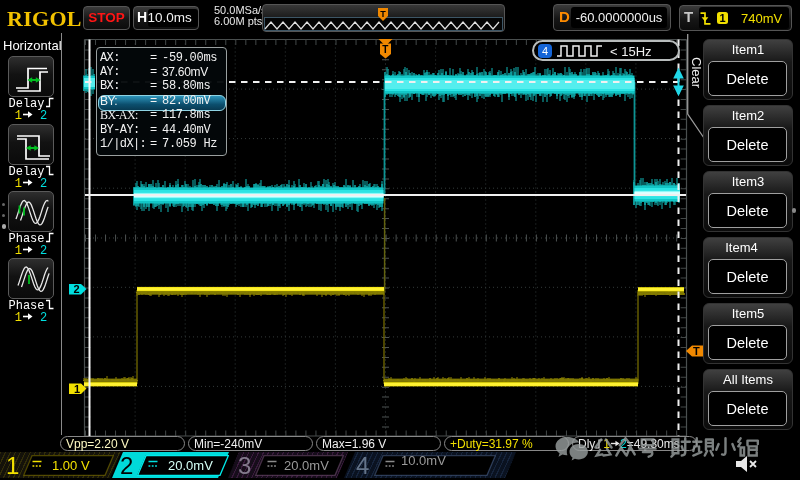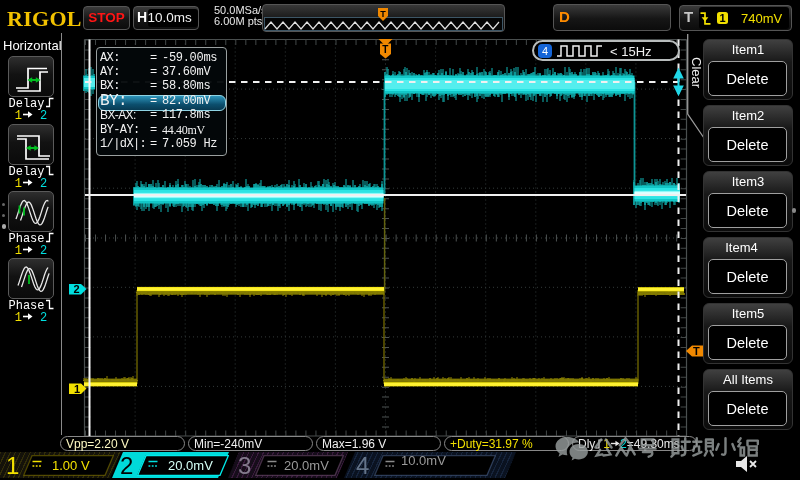--- a/index.html
+++ b/index.html
@@ -128,20 +128,21 @@
       <polyline points="3.0,25.0 9.0,18.0 15.0,25.0 21.0,18.0 27.0,25.0 33.0,18.0 39.0,25.0 45.0,18.0 51.0,25.0 57.0,18.0 63.0,25.0 69.0,18.0 75.0,25.0 81.0,18.0 87.0,25.0 93.0,18.0 99.0,25.0 105.0,18.0 111.0,25.0 117.0,18.0 123.0,25.0 129.0,18.0 135.0,25.0 141.0,18.0 147.0,25.0 153.0,18.0 159.0,25.0 165.0,18.0 171.0,25.0 177.0,18.0 183.0,25.0 189.0,18.0 195.0,25.0 201.0,18.0 207.0,25.0 213.0,18.0 219.0,25.0 225.0,18.0 231.0,25.0 237.0,18.0" fill="none" stroke="#e0e0e0" stroke-width="1.2"></polyline>
       <g>
         <rect x="116" y="4" width="10" height="8" fill="#f08800"></rect>
         <polygon points="116,12 126,12 121,17" fill="#f08800"></polygon>
         <text x="118.2" y="12.5" font-family="Liberation Sans" font-size="9" font-weight="bold" fill="#000">T</text>
       </g>
     </svg>
 
 <div class="panel" style="left:553px;top:4px;width:118px;height:27px"></div>
 <div class="abs" style="left:559px;top:8px;color:#ff8c00;font-weight:bold;font-size:15px">D</div>
+<div class="blk" style="left:571px;top:7px;width:96px;height:21px;line-height:21px;text-align:center;font-size:13px">-60.0000000us</div>
 
 <div class="panel" style="left:679px;top:5px;width:113px;height:26px"></div>
 <div class="abs" style="left:684px;top:8px;color:#c8c8c8;font-weight:bold;font-size:15px">T</div>
 <div class="blk" style="left:699px;top:7px;width:90px;height:22px"></div>
 <svg class="abs" style="left:700px;top:12px" width="11" height="13" viewBox="0 0 11 13">
       <path d="M0.5,1.2 H5 V11.8 H10.5" stroke="#f2e000" stroke-width="1.7" fill="none"></path>
       <polygon points="1.6,5.2 8.4,5.2 5,9.6" fill="#f2e000"></polygon>
     </svg>
 <div class="abs" style="left:717px;top:11.5px;width:11px;height:12px;background:#f2e000;border-radius:2.5px;text-align:center;line-height:12px;font-size:11px;font-weight:bold;color:#000">1</div>
 <div class="abs" style="left:741px;top:11px;color:#f2e000;font-size:13px">740mV</div>
@@ -212,34 +213,34 @@
     </svg> <span style="color:#00e0e0">2</span></div>
 <div class="abs" style="left:2px;top:203px;width:3px;height:3px;border-radius:50%;background:#666"></div>
 <div class="abs" style="left:2px;top:214px;width:3px;height:3px;border-radius:50%;background:#666"></div>
 <div class="abs" style="left:1.5px;top:224px;width:4.5px;height:4.5px;border-radius:50%;background:#aaa"></div>
 <div class="abs" style="left:96px;top:47px;width:131px;height:109px;background:rgba(3,7,9,0.96);border:1px solid #9aa0a0;border-radius:4px"></div>
 <div class="abs" style="left:100px;top:51.5px;font-family:'Liberation Mono',monospace;font-size:12px;line-height:12px;color:#f2f2f2;letter-spacing:-0.6px">AX:</div>
 <div class="abs" style="left:150px;top:51.5px;font-family:'Liberation Mono',monospace;font-size:12px;line-height:12px;color:#f2f2f2">=</div>
 <div class="abs" style="left:162px;top:51.5px;font-family:'Liberation Mono',monospace;font-size:12px;line-height:12px;color:#f2f2f2;letter-spacing:-0.3px">-59.00ms</div>
 <div class="abs" style="left:100px;top:65.9px;font-family:'Liberation Mono',monospace;font-size:12px;line-height:12px;color:#f2f2f2;letter-spacing:-0.6px">AY:</div>
 <div class="abs" style="left:150px;top:65.9px;font-family:'Liberation Mono',monospace;font-size:12px;line-height:12px;color:#f2f2f2">=</div>
-<div class="abs" style="left:162px;top:65.9px;font-family:Liberation Mono, monospace;font-size:12px;line-height:12px;color:#f2f2f2;letter-spacing:-0.3px">37.60mV</div>
+<div class="abs" style="left:162px;top:65.9px;font-family:Liberation Sans, sans-serif;font-size:12px;line-height:12px;color:#f2f2f2;letter-spacing:-0.3px">37.60mV</div>
 <div class="abs" style="left:100px;top:80.3px;font-family:'Liberation Mono',monospace;font-size:12px;line-height:12px;color:#f2f2f2;letter-spacing:-0.6px">BX:</div>
 <div class="abs" style="left:150px;top:80.3px;font-family:'Liberation Mono',monospace;font-size:12px;line-height:12px;color:#f2f2f2">=</div>
 <div class="abs" style="left:162px;top:80.3px;font-family:'Liberation Mono',monospace;font-size:12px;line-height:12px;color:#f2f2f2;letter-spacing:-0.3px">58.80ms</div>
 <div class="abs" style="left:97.5px;top:95px;width:128px;height:15.5px;border-radius:6px;background:linear-gradient(#2e95bb,#0c4f6e 60%,#083a52);border:1px solid #8fd4e4"></div>
-<div class="abs" style="left:100px;top:94.7px;font-family:Liberation Mono, monospace;font-size:16px;line-height:12px;color:#f2f2f2;letter-spacing:-0.6px">BY:</div>
+<div class="abs" style="left:100px;top:94.7px;font-family:Liberation Sans, sans-serif;font-size:12px;line-height:12px;color:#f2f2f2;letter-spacing:-0.6px">BY:</div>
 <div class="abs" style="left:150px;top:94.7px;font-family:'Liberation Mono',monospace;font-size:12px;line-height:12px;color:#f2f2f2">=</div>
 <div class="abs" style="left:162px;top:94.7px;font-family:'Liberation Mono',monospace;font-size:12px;line-height:12px;color:#f2f2f2;letter-spacing:-0.3px">82.00mV</div>
-<div class="abs" style="left:100px;top:109.1px;font-family:Liberation Sans, sans-serif;font-size:12px;line-height:12px;color:#f2f2f2;letter-spacing:-0.6px">BX-AX:</div>
+<div class="abs" style="left:100px;top:109.1px;font-family:Liberation Serif, serif;font-size:12px;line-height:12px;color:#f2f2f2;letter-spacing:-0.6px">BX-AX:</div>
 <div class="abs" style="left:150px;top:109.1px;font-family:'Liberation Mono',monospace;font-size:12px;line-height:12px;color:#f2f2f2">=</div>
 <div class="abs" style="left:162px;top:109.1px;font-family:'Liberation Mono',monospace;font-size:12px;line-height:12px;color:#f2f2f2;letter-spacing:-0.3px">117.8ms</div>
 <div class="abs" style="left:100px;top:123.5px;font-family:'Liberation Mono',monospace;font-size:12px;line-height:12px;color:#f2f2f2;letter-spacing:-0.6px">BY-AY:</div>
 <div class="abs" style="left:150px;top:123.5px;font-family:'Liberation Mono',monospace;font-size:12px;line-height:12px;color:#f2f2f2">=</div>
-<div class="abs" style="left:162px;top:123.5px;font-family:Liberation Serif, serif;font-size:12px;line-height:12px;color:#f2f2f2;letter-spacing:-0.3px">44.40mV</div>
+<div class="abs" style="left:162px;top:123.5px;font-family:Liberation Mono, monospace;font-size:12px;line-height:12px;color:#f2f2f2;letter-spacing:-0.3px">44.40mV</div>
 <div class="abs" style="left:100px;top:137.9px;font-family:'Liberation Mono',monospace;font-size:12px;line-height:12px;color:#f2f2f2;letter-spacing:-0.6px">1/|dX|:</div>
 <div class="abs" style="left:150px;top:137.9px;font-family:'Liberation Mono',monospace;font-size:12px;line-height:12px;color:#f2f2f2">=</div>
 <div class="abs" style="left:162px;top:137.9px;font-family:'Liberation Mono',monospace;font-size:12px;line-height:12px;color:#f2f2f2;letter-spacing:-0.3px">7.059 Hz</div>
 <div class="abs" style="left:532px;top:40px;width:148px;height:21px;border:2px solid #b8bcbc;border-radius:11px;background:#000"></div>
 <div class="abs" style="left:538px;top:43.5px;width:14px;height:14px;border-radius:4px;background:#1565d8;text-align:center;line-height:14px;font-size:11px;color:#fff">4</div>
 <svg class="abs" style="left:556px;top:44px" width="48" height="13" viewBox="0 0 48 13">
     <path d="M1,12 H5 V2 H11 V12 H17 V2 H23 V12 H29 V2 H35 V12 H41 V2 H46" stroke="#f0f0f0" stroke-width="1.5" fill="none"></path>
   </svg>
 <div class="abs" style="left:610px;top:44px;color:#f0f0f0;font-size:13px">&lt; 15Hz</div>
 <svg class="abs" style="left:686px;top:34px" width="20" height="106" viewBox="0 0 20 106">

